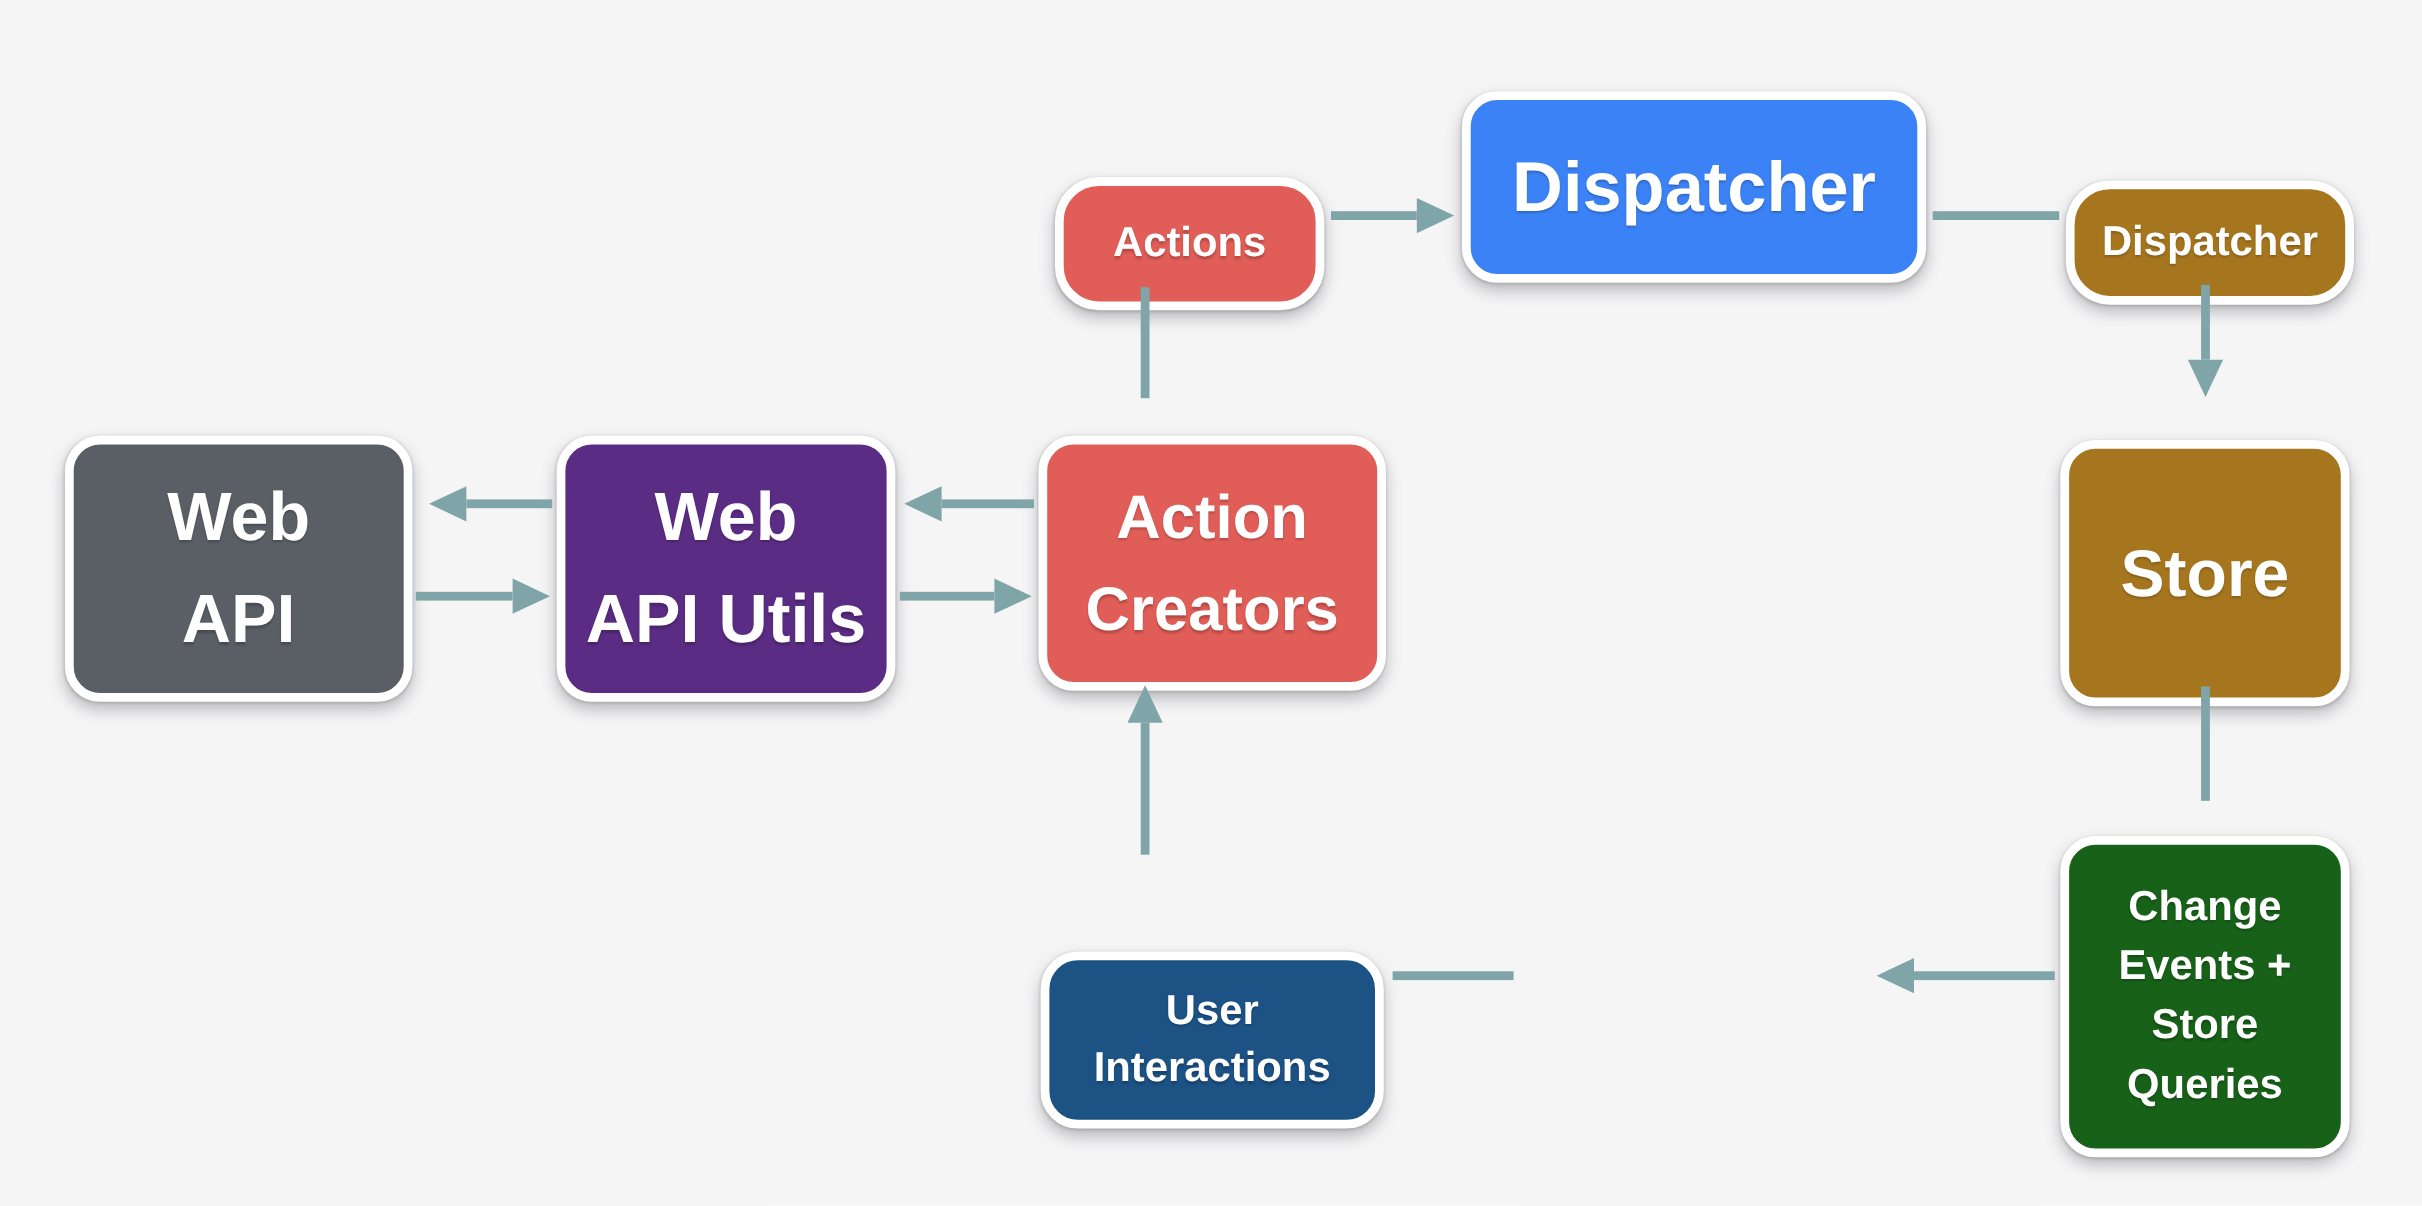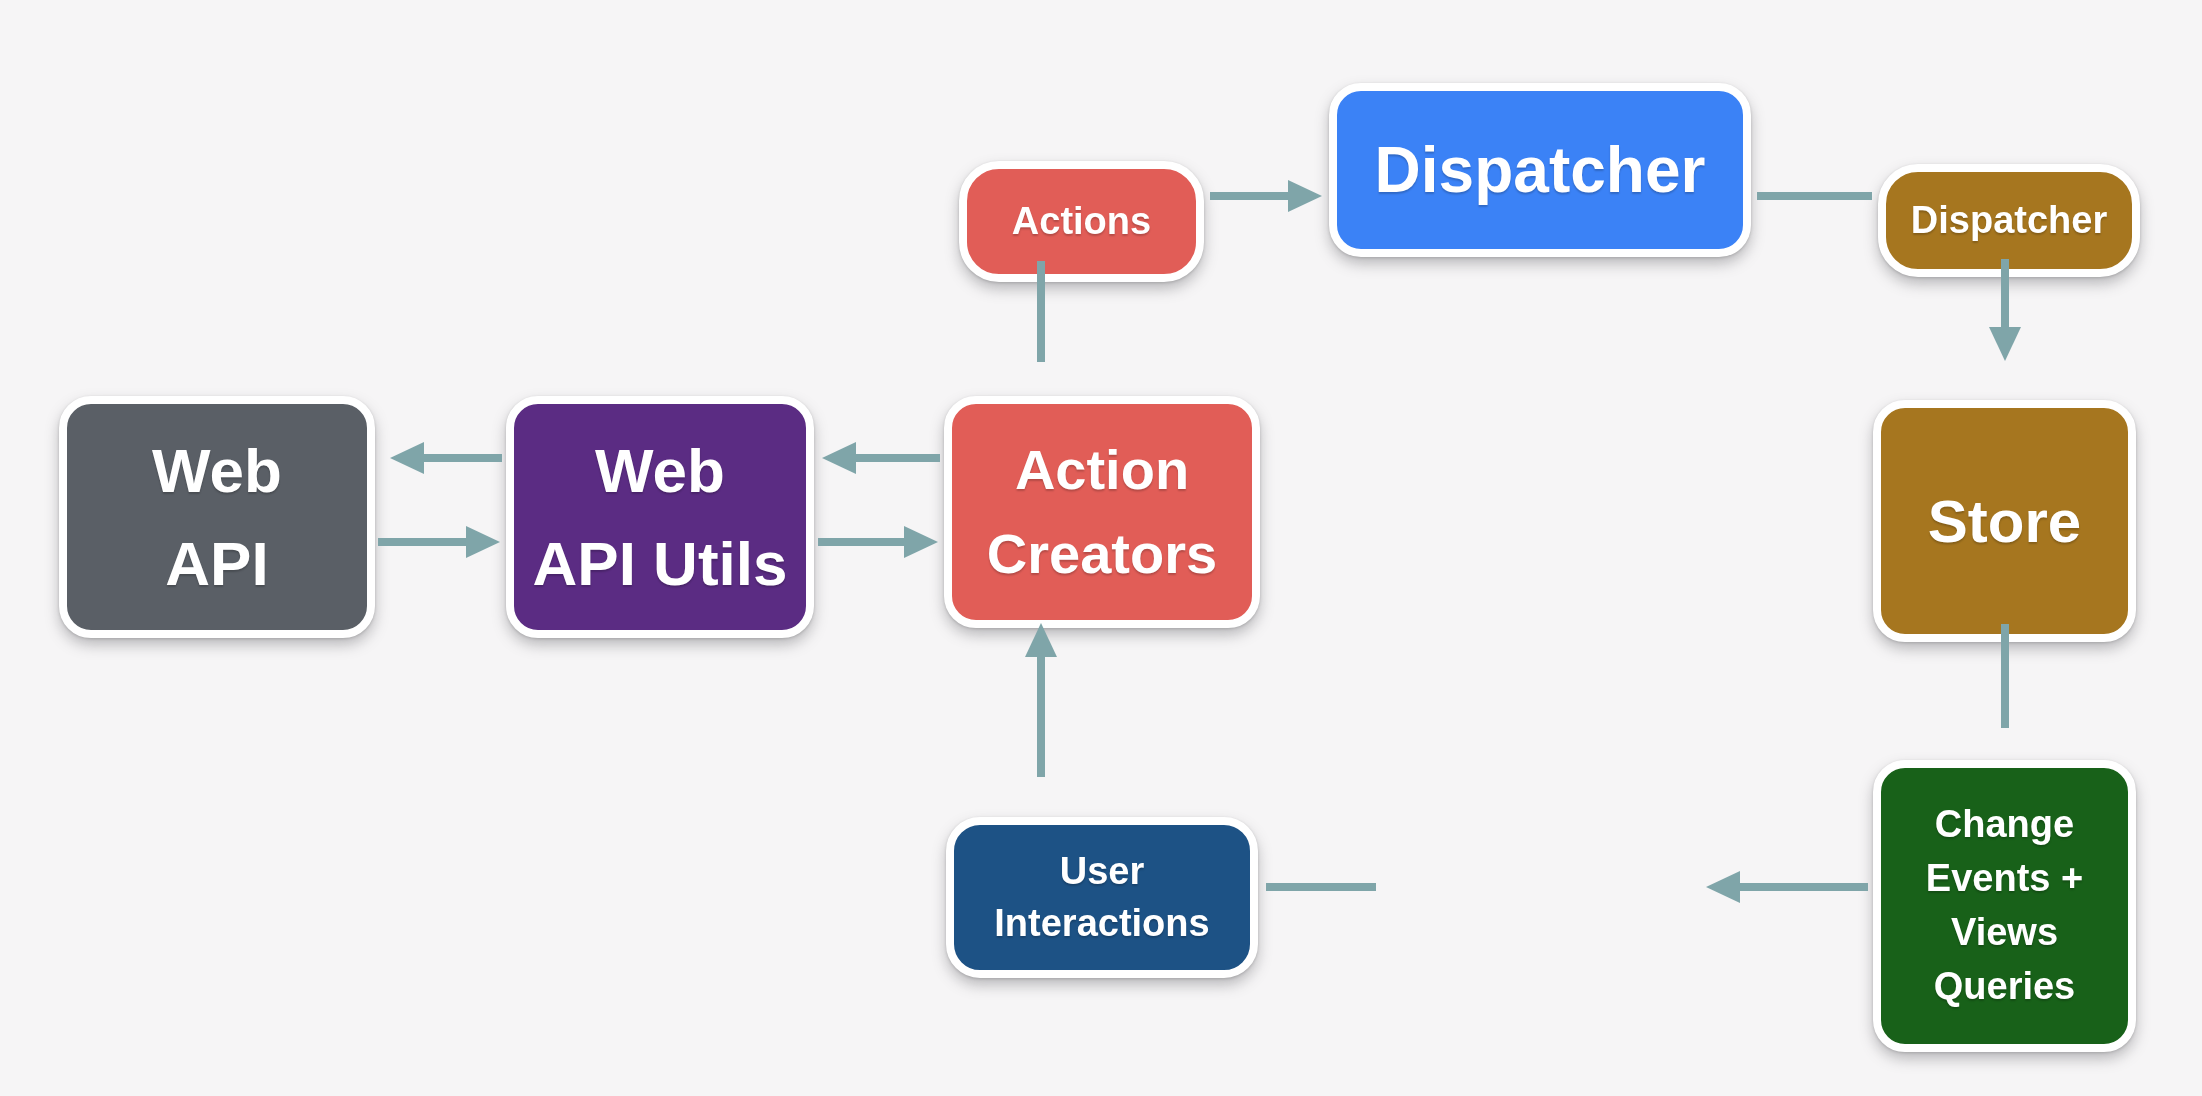--- a/index.html
+++ b/index.html
@@ -78,26 +78,26 @@
     <span class="label">Dispatcher</span>
   </div>
 
   <div class="node fs-lg" style="left: 1873px; top: 376px; width: 263px; height: 242px; background-color: rgb(166, 118, 31);">
     <span class="label">Store</span>
   </div>
 
   <div class="node fs-ce" style="left: 1873px; top: 736px; width: 263px; height: 292px; background-color: rgb(24, 97, 25);">
     <span class="label">Change
 Events +
-Views
+Store
 Queries</span>
   </div>
 
 
-  <div class="node fs-sm" style="left: 946px; top: 793px; width: 312px; height: 161px; border-radius: 34px; background-color: rgb(29, 82, 133);">
+  <div class="node fs-sm" style="left: 946px; top: 841px; width: 312px; height: 161px; border-radius: 34px; background-color: rgb(29, 82, 133);">
     <span class="label">User
 Interactions</span>
   </div>
 
   <div class="edge hline" style="left:1210px; top:192px; width:78px;"></div>
   <div class="head right" style="left:1288px; top:180px;"></div>
 
   <div class="edge vline" style="left:1037px; top:261px; height:101px;"></div>
 
   <div class="edge hline" style="left:1757px; top:192px; width:115px;"></div>

